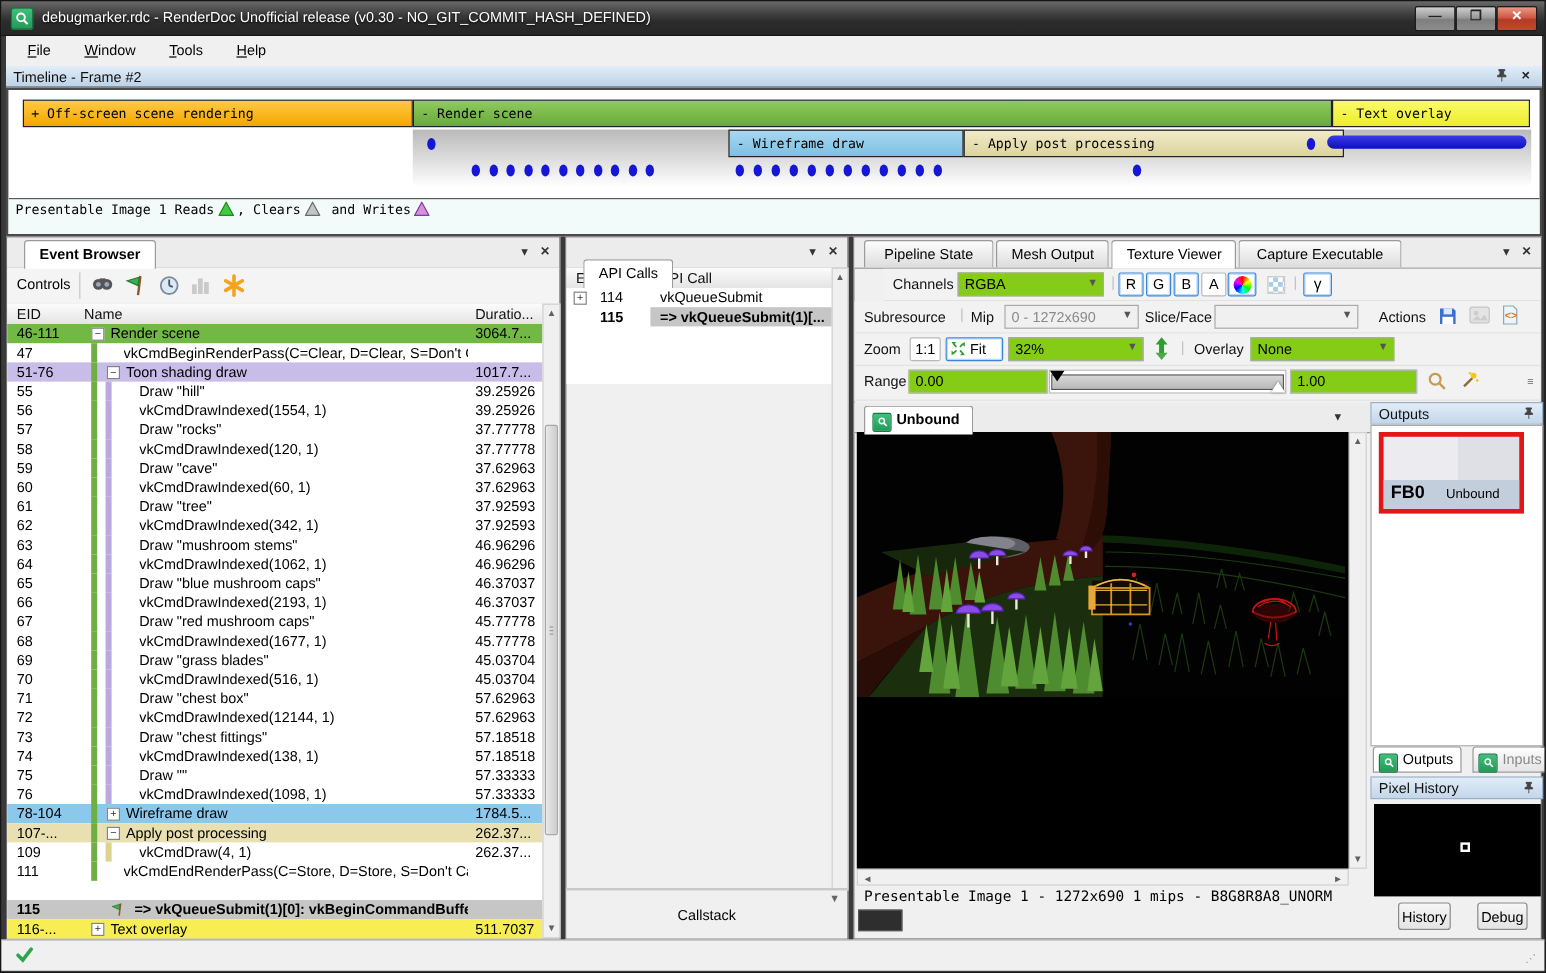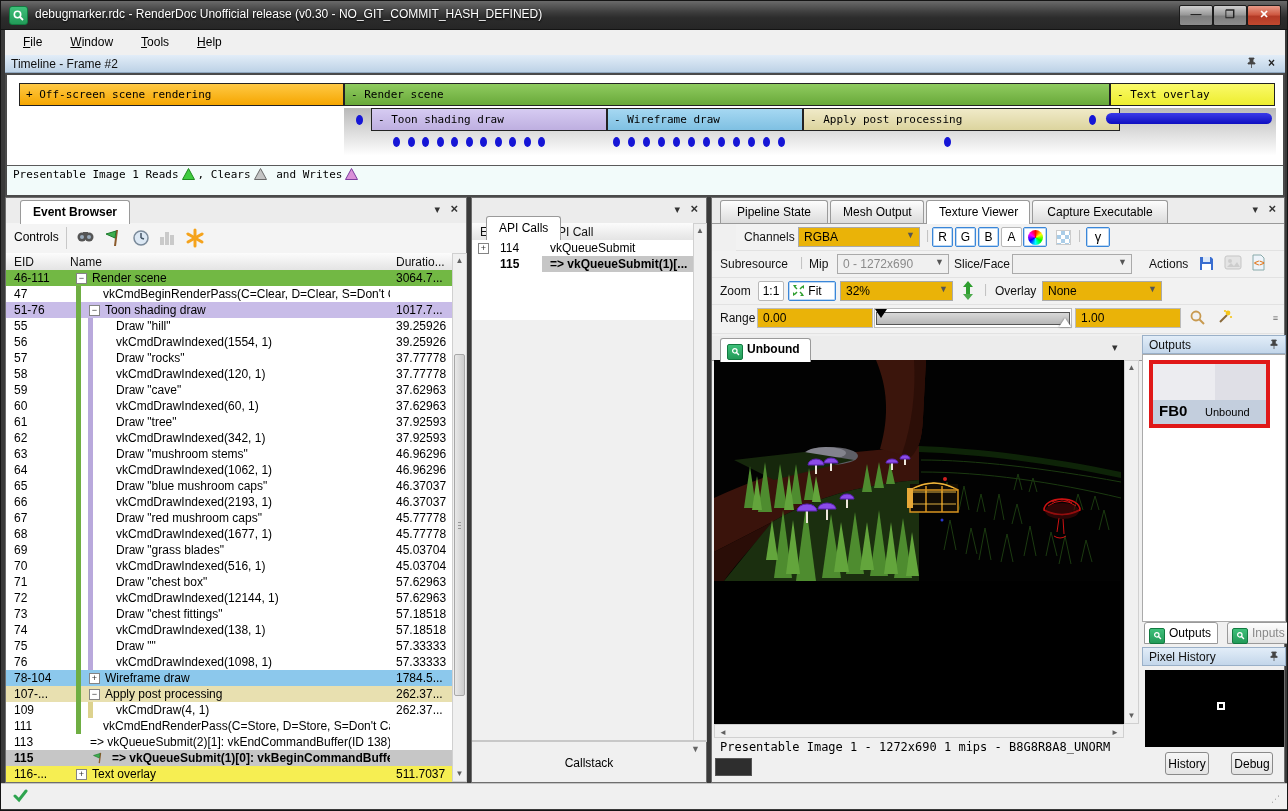--- a/index.html
+++ b/index.html
@@ -76,21 +76,21 @@
     border:1px solid #a8a8a8;border-radius:2px;}
   .sb-grip{position:absolute;left:3px;right:3px;height:1px;background:#999;}
   
   #api-header{position:absolute;left:0;top:25px;width:222px;height:17px;
     background:linear-gradient(#fcfcfc,#e4e4e4);border-bottom:1px solid #c0c0c0;}
   .api-row{position:absolute;left:0;width:222px;height:16px;line-height:16px;white-space:nowrap;}
   #callstack-bar{position:absolute;left:0;bottom:0;width:100%;height:40px;border-top:2px solid #c8c8c8;background:#f0f0f0;}
   
   .tvrow{position:absolute;left:0;right:0;height:26px;background:#f2f2f2;border-bottom:1px solid #e2e2e2;}
   .tvlabel{position:absolute;top:6px;color:#111;}
-  .dd{position:absolute;top:3px;height:20px;background:#eab308;border:1px solid #aaa;box-sizing:border-box;
+  .dd{position:absolute;top:3px;height:20px;background:#84cc16;border:1px solid #aaa;box-sizing:border-box;
     padding:2px 4px 0 5px;}
   .dd .caret{position:absolute;right:4px;top:2px;color:#555;font-size:9px;}
   .dd.disabled{background:#f0f0f0;color:#8a8a8a;}
   .chbtn{position:absolute;top:3px;width:21px;height:20px;background:#fff;border:1px solid #b8b8b8;
     border-radius:2px;text-align:center;line-height:18px;box-sizing:border-box;}
   .chbtn.on{border:1px solid #3a86d8;box-shadow:inset 0 0 0 1px #bcd8f4;}
   .iconbtn{position:absolute;top:3px;width:24px;height:20px;border:1px solid transparent;border-radius:2px;
     text-align:center;box-sizing:border-box;}
   .iconbtn.on{border-color:#3a86d8;box-shadow:inset 0 0 0 1px #bcd8f4;background:#fff;}
   #tex-subtabs{position:absolute;left:0;top:138px;right:0;height:24px;background:#ececec;border-bottom:1px solid #9a9a9a;}
@@ -142,21 +142,20 @@
           <path d="M3,1 h5 v1 h-1 v3 l2,1 v1 H2 V6 l2,-1 V2 H3 Z M5.5,7 v4" fill="#444" stroke="#444" stroke-width="0.8"></path>
         </svg></span>
     <span class="abs" style="right:10px;top:1px;font-weight:bold;color:#222;">×</span>
   </div>
   <div id="tl-body" class="abs">
       <div class="tl-grad" style="left: 337px; width: 766px;"></div>
       <div class="tl-grad" style="left: 1103px; width: 166px;"></div>
       <div class="tl-bar" style="left: 12px; top: 8px; width: 325px; background: linear-gradient(rgb(255, 201, 69), rgb(245, 166, 0));">+ Off-screen scene rendering</div>
       <div class="tl-bar" style="left: 337px; top: 8px; width: 766px; background: linear-gradient(rgb(143, 203, 95), rgb(105, 169, 58));">- Render scene</div>
       <div class="tl-bar" style="left: 1103px; top: 8px; width: 165px; background: linear-gradient(rgb(250, 250, 106), rgb(237, 237, 46));">- Text overlay</div>
-      <div class="tl-bar" style="left: 364px; top: 33px; width: 236px; background: linear-gradient(rgb(214, 203, 242), rgb(190, 175, 224));">- Toon shading draw</div>
       <div class="tl-bar" style="left: 600px; top: 33px; width: 196px; background: linear-gradient(rgb(166, 216, 242), rgb(127, 192, 226));">- Wireframe draw</div>
       <div class="tl-bar" style="left: 796px; top: 33px; width: 317px; background: linear-gradient(rgb(240, 234, 200), rgb(220, 212, 158));">- Apply post processing</div>
       <span class="tl-dot" style="left: 349px; top: 40px;"></span>
       <span class="tl-dot" style="left: 1082px; top: 40px;"></span>
       <span class="tl-dot" style="left: 386px; top: 62px;"></span>
       <span class="tl-dot" style="left: 400.5px; top: 62px;"></span>
       <span class="tl-dot" style="left: 415px; top: 62px;"></span>
       <span class="tl-dot" style="left: 429.5px; top: 62px;"></span>
       <span class="tl-dot" style="left: 444px; top: 62px;"></span>
       <span class="tl-dot" style="left: 458.5px; top: 62px;"></span>
@@ -432,25 +431,20 @@
           <span class="gbar g-yellow" style="left: 82px;"></span>
           <span class="ev-name" style="left: 110px; max-width: 274px;">vkCmdDraw(4, 1)</span>
           <span class="ev-dur">262.37...</span>
         </div>
         <div class="ev-row" style="top: 448px;">
           <span class="ev-eid">111</span>
           <span class="gbar g-green" style="left: 70px;"></span>
           <span class="ev-name" style="left: 97px; max-width: 287px;">vkCmdEndRenderPass(C=Store, D=Store, S=Don't Care)</span>
           <span class="ev-dur"></span>
         </div>
-        <div class="ev-row" style="top: 464px;">
-          <span class="ev-eid">113</span>
-          <span class="ev-name" style="left: 84px; max-width: 300px;">=&gt; vkQueueSubmit(2)[1]: vkEndCommandBuffer(ID 138)</span>
-          <span class="ev-dur"></span>
-        </div>
         <div class="ev-row hl-selected" style="top: 480px;">
           <span class="ev-eid">115</span>
           <span style="position: absolute; left: 84px; top: 1px;"><svg width="16" height="14" viewBox="0 0 22 22" style="vertical-align:-2px;">
               <line x1="15" y1="3" x2="13" y2="19" stroke="#8a5a2a" stroke-width="2"></line>
               <path d="M14,4 L4,7 L13,11 Z" fill="#3fae4f" stroke="#1d7a2d"></path>
             </svg></span>
           <span class="ev-name" style="left: 106px; max-width: 278px;">=&gt; vkQueueSubmit(1)[0]: vkBeginCommandBuffer(ID 1...</span>
           <span class="ev-dur"></span>
         </div>
         <div class="ev-row hl-yellow" style="top: 496px;">

